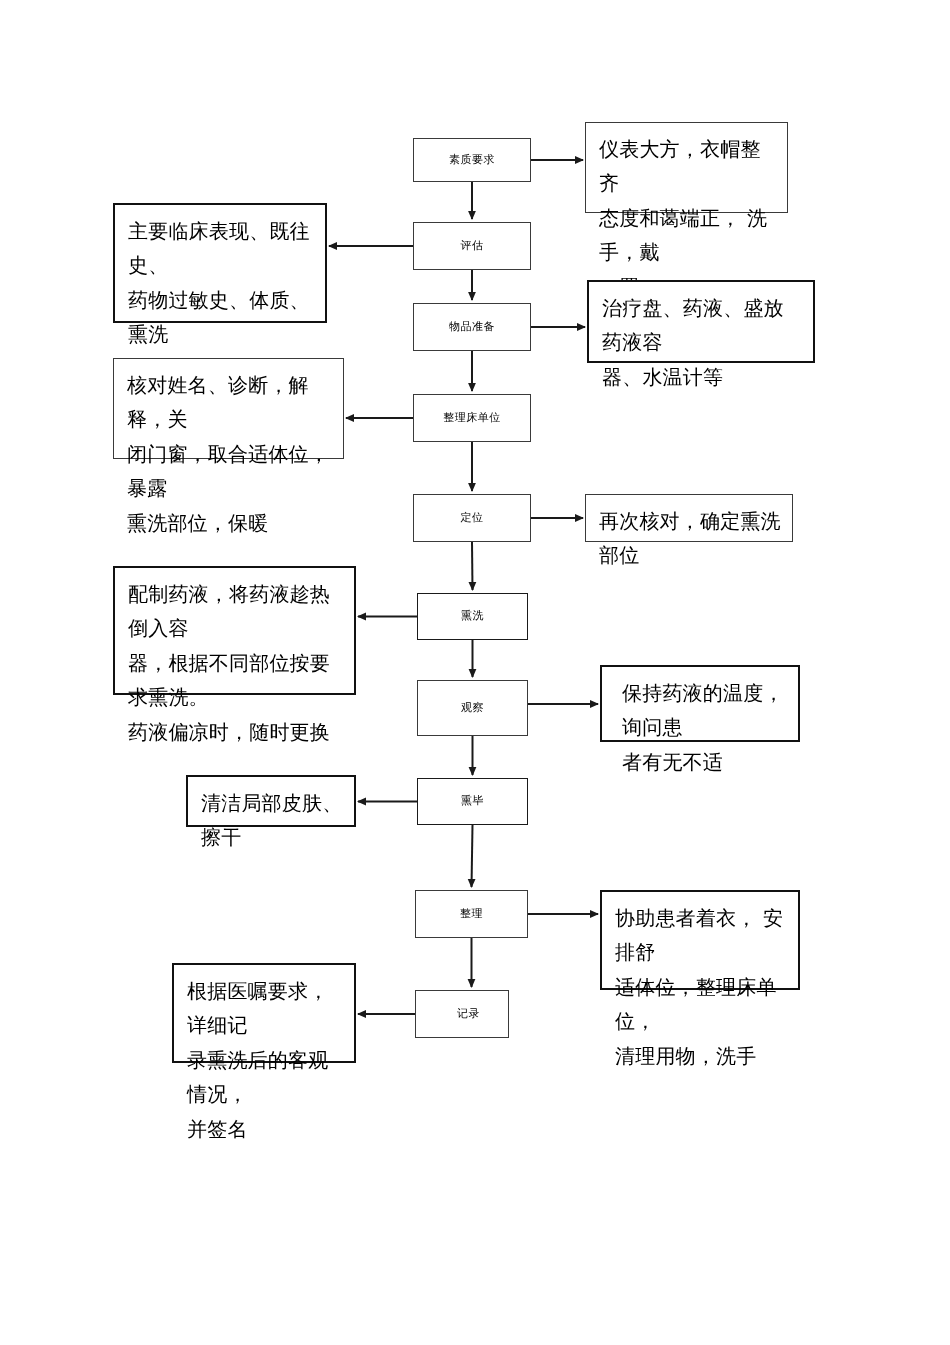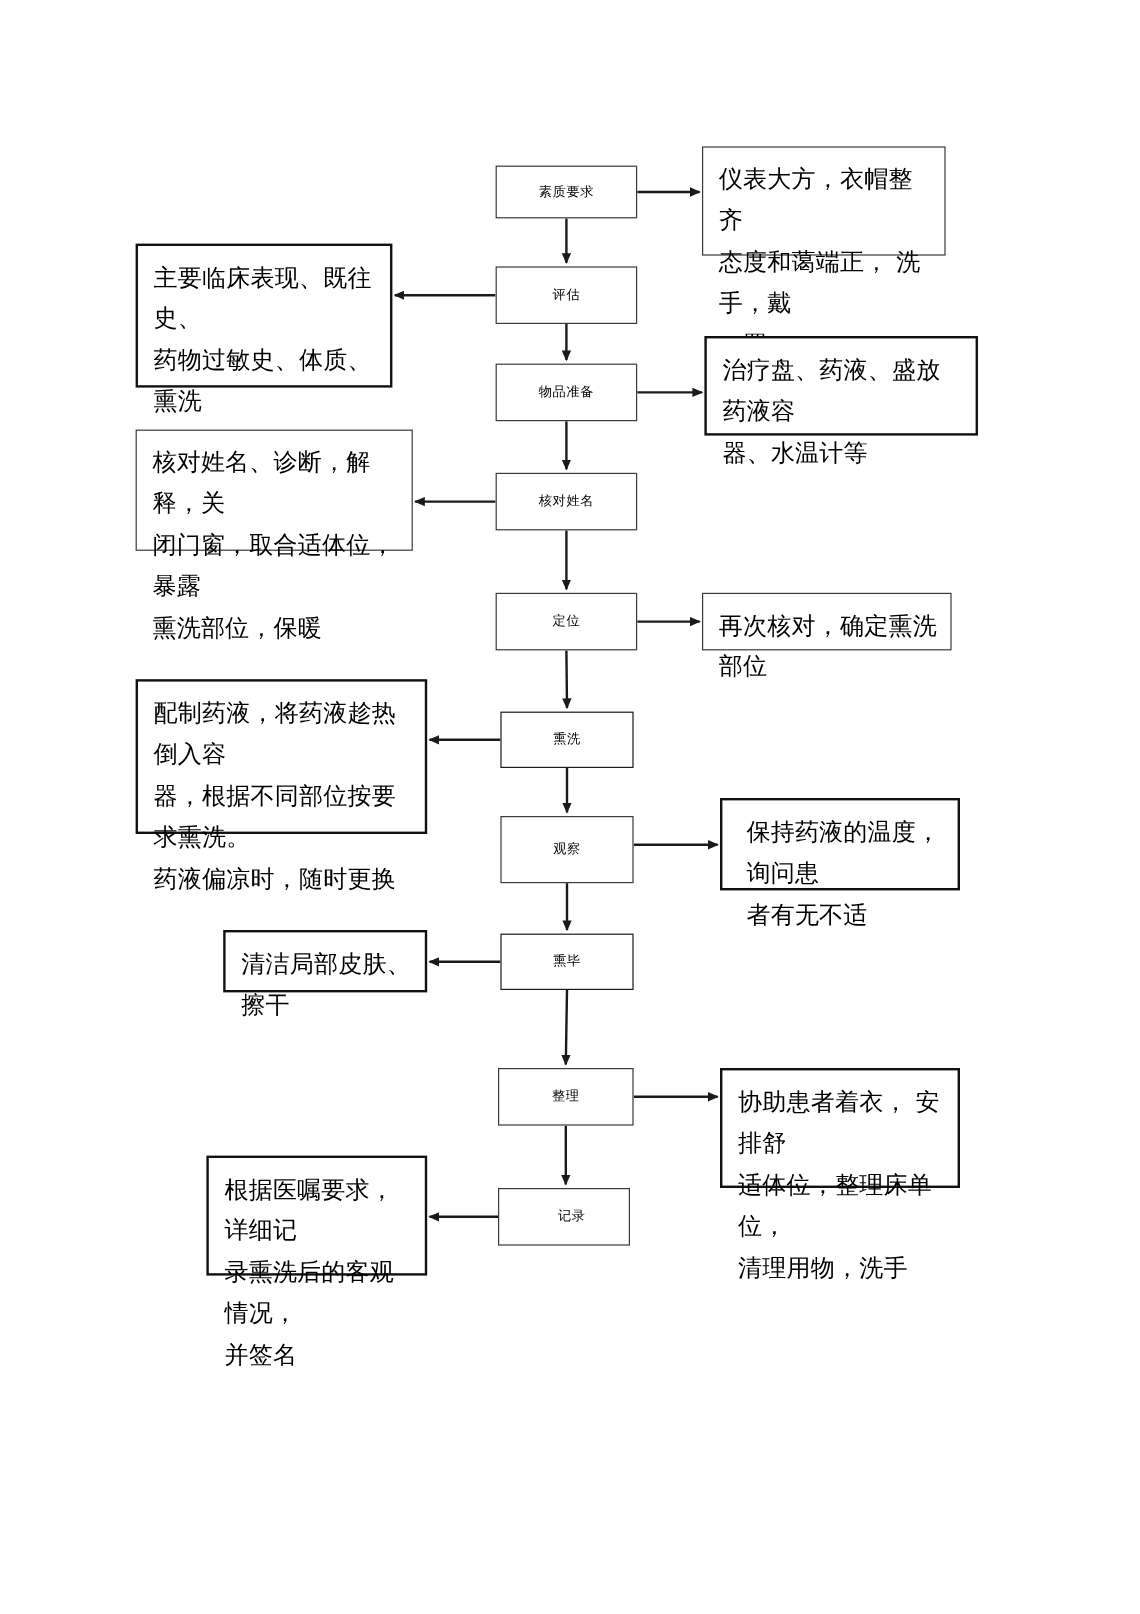--- a/index.html
+++ b/index.html
@@ -97,37 +97,37 @@
       <div class="detail" style="left: 585px; top: 122px; width: 203px; height: 91px;">仪表大方，衣帽整齐
 态度和蔼端正，  洗手，戴
 口罩</div>
       <div class="node" style="left: 413px; top: 222px; width: 118px; height: 48px;">评估</div>
       <div class="detail strong" style="left: 113px; top: 203px; width: 214px; height: 120px;">主要临床表现、既往史、
 药物过敏史、体质、熏洗
 部位皮肤情况、心理状况</div>
       <div class="node" style="left: 413px; top: 303px; width: 118px; height: 48px;">物品准备</div>
       <div class="detail strong" style="left: 587px; top: 280px; width: 228px; height: 83px;">治疗盘、药液、盛放药液容
 器、水温计等</div>
-      <div class="node" style="left: 413px; top: 394px; width: 118px; height: 48px;">核对姓名</div>
+      <div class="node" style="left: 413px; top: 394px; width: 118px; height: 48px;">整理床单位</div>
       <div class="detail" style="left: 113px; top: 358px; width: 231px; height: 101px;">核对姓名、诊断，解释，关
 闭门窗，取合适体位，暴露
 熏洗部位，保暖</div>
       <div class="node" style="left: 413px; top: 494px; width: 118px; height: 48px;">定位</div>
       <div class="detail" style="left: 585px; top: 494px; width: 208px; height: 48px;">再次核对，确定熏洗部位</div>
       <div class="node strong" style="left: 417px; top: 593px; width: 111px; height: 47px;">熏洗</div>
       <div class="detail strong" style="left: 113px; top: 566px; width: 243px; height: 129px;">配制药液，将药液趁热倒入容
 器，根据不同部位按要求熏洗。
 药液偏凉时，随时更换</div>
       <div class="node" style="left: 417px; top: 680px; width: 111px; height: 56px;">观察</div>
       <div class="detail strong" style="left: 600px; top: 665px; width: 200px; height: 77px; padding-left: 20px;">保持药液的温度，  询问患
 者有无不适</div>
       <div class="node strong" style="left: 417px; top: 778px; width: 111px; height: 47px;">熏毕</div>
       <div class="detail strong" style="left: 186px; top: 775px; width: 170px; height: 52px;">清洁局部皮肤、  擦干</div>
       <div class="node" style="left: 415px; top: 890px; width: 113px; height: 48px;">整理</div>
       <div class="detail strong" style="left: 600px; top: 890px; width: 200px; height: 100px;">协助患者着衣，  安排舒
 适体位，整理床单位，
 清理用物，洗手</div>
-      <div class="node" style="left: 415px; top: 990px; width: 110px; height: 48px; padding-left: 13px;">记录</div>
+      <div class="node" style="left: 415px; top: 990px; width: 94px; height: 48px; padding-left: 13px;">记录</div>
       <div class="detail strong" style="left: 172px; top: 963px; width: 184px; height: 100px;">根据医嘱要求，  详细记
 录熏洗后的客观情况，
 并签名</div>
     </div>
 </div>
 
 </body></html>

